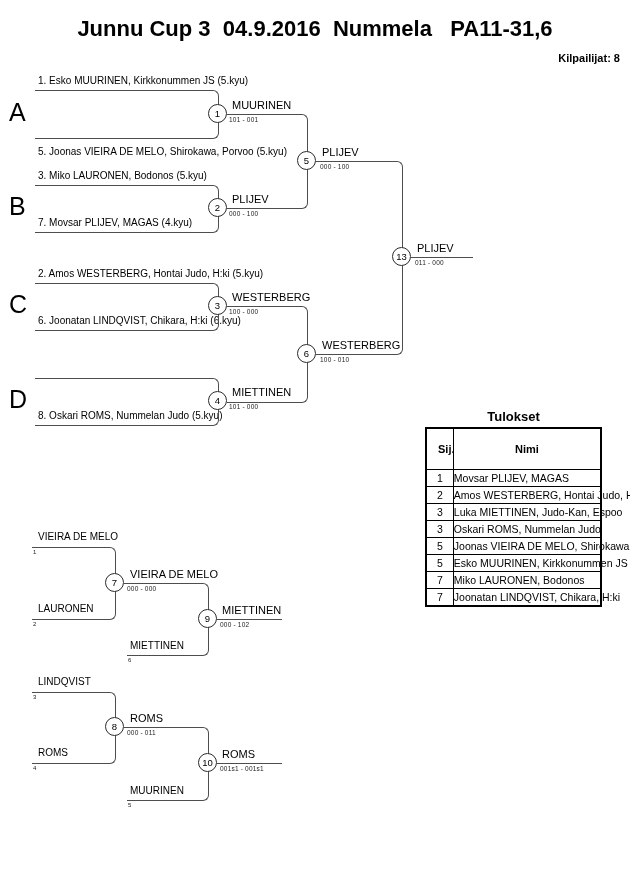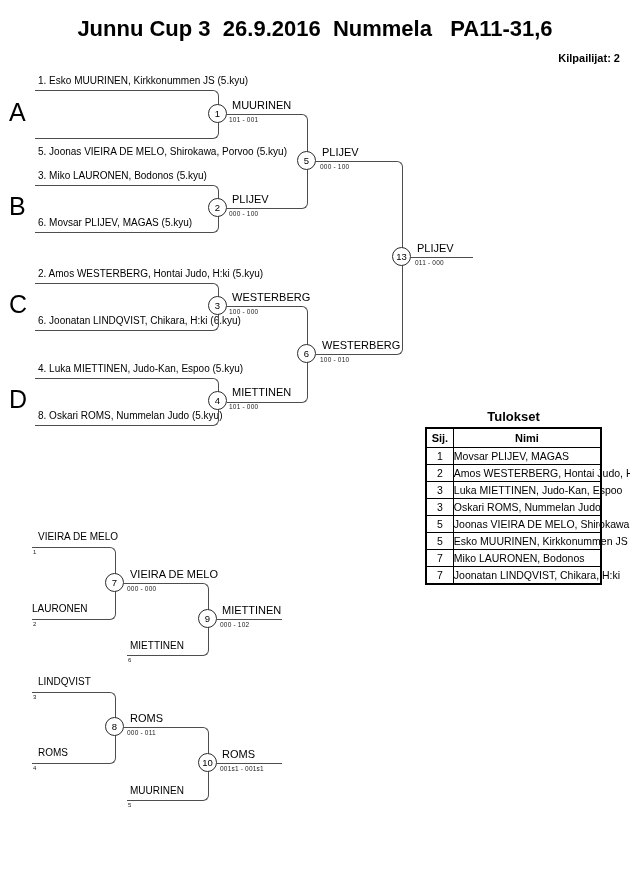--- a/index.html
+++ b/index.html
@@ -13,48 +13,48 @@
   .wlabel{font-size:11px;white-space:nowrap;background:transparent;}
   .score{font-size:6.5px;white-space:nowrap;color:#222;letter-spacing:0.2px;}
   .seed{font-size:6px;color:#222;}
   .elbow-down{border-top:1px solid #4d4d4d;border-right:1px solid #4d4d4d;border-top-right-radius:6px;}
   .elbow-up{border-bottom:1px solid #4d4d4d;border-right:1px solid #4d4d4d;border-bottom-right-radius:6px;}
   .hline{border-top:1px solid #4d4d4d;}
   .circle{width:17px;height:17px;border:1.5px solid #2b2b2b;border-radius:50%;background:#fff;
           display:flex;align-items:center;justify-content:center;font-size:9.5px;z-index:5;}
   .results-title{font-size:13px;font-weight:bold;text-align:center;width:177px;}
   table.results{border-collapse:collapse;table-layout:fixed;width:177px;border:2px solid #000;}
-  table.results th{border:1px solid #000;font-size:11px;font-weight:bold;height:18px;text-align:center;padding:0;}
+  table.results th{border:1px solid #000;font-size:11px;font-weight:bold;height:18px;text-align:center;padding:11px;}
   table.results td{border:1px solid #000;font-size:10.5px;height:16px;padding:0;}
   td.sij{text-align:center;}
   td.nimi{padding-left:4px;white-space:nowrap;overflow:visible;}
 </style>
 </head>
 <body>
 
 <div class="page">
 
-  <div class="abs title">Junnu Cup 3  26.9.2016  Nummela   PA11-31,6</div>
-  <div class="abs competitors">Kilpailijat: 2</div>
+  <div class="abs title">Junnu Cup 3  04.9.2016  Nummela   PA11-31,6</div>
+  <div class="abs competitors">Kilpailijat: 8</div>
 
   <div class="abs pool-letter" style="left:9px;top:100px;">A</div>
   <div class="abs pname" style="left:38px;top:75px;">1. Esko MUURINEN, Kirkkonummen JS (5.kyu)</div>
   <div class="abs pname" style="left:38px;top:122px;margin-top:24px;">5. Joonas VIEIRA DE MELO, Shirokawa, Porvoo (5.kyu)</div>
   <div class="abs elbow-down" style="left:35px;top:90px;width:183px;height:24px;"></div>
   <div class="abs elbow-up" style="left:35px;top:114px;width:183px;height:24px;"></div>
   <div class="abs elbow-down" style="left:227px;top:114px;width:80px;height:47px;"></div>
   <div class="abs wlabel" style="left:232px;top:99px;">MUURINEN</div>
   <div class="abs score" style="left:229px;top:116px;">101 - 001</div>
   <div class="abs circle" style="left:208px;top:104px;">
       <span>1</span>
     </div>
 
   <div class="abs pool-letter" style="left:9px;top:194px;">B</div>
   <div class="abs pname" style="left:38px;top:170px;">3. Miko LAURONEN, Bodonos (5.kyu)</div>
-  <div class="abs pname" style="left:38px;top:217px;">6. Movsar PLIJEV, MAGAS (5.kyu)</div>
+  <div class="abs pname" style="left:38px;top:217px;">7. Movsar PLIJEV, MAGAS (4.kyu)</div>
   <div class="abs elbow-down" style="left:35px;top:185px;width:183px;height:23px;"></div>
   <div class="abs elbow-up" style="left:35px;top:208px;width:183px;height:24px;"></div>
   <div class="abs elbow-up" style="left:227px;top:161px;width:80px;height:47px;"></div>
   <div class="abs wlabel" style="left:232px;top:193px;">PLIJEV</div>
   <div class="abs score" style="left:229px;top:210px;">000 - 100</div>
   <div class="abs circle" style="left:208px;top:198px;">
       <span>2</span>
     </div>
 
   <div class="abs elbow-down" style="left:316px;top:161px;width:86px;height:96px;"></div>
@@ -70,21 +70,20 @@
   <div class="abs elbow-down" style="left:35px;top:283px;width:183px;height:23px;"></div>
   <div class="abs elbow-up" style="left:35px;top:306px;width:183px;height:24px;"></div>
   <div class="abs elbow-down" style="left:227px;top:306px;width:80px;height:48px;"></div>
   <div class="abs wlabel" style="left:232px;top:291px;">WESTERBERG</div>
   <div class="abs score" style="left:229px;top:308px;">100 - 000</div>
   <div class="abs circle" style="left:208px;top:296px;">
       <span>3</span>
     </div>
 
   <div class="abs pool-letter" style="left:9px;top:387px;">D</div>
-  <div class="abs pname" style="left:38px;top:363px;">4. Luka MIETTINEN, Judo-Kan, Espoo (5.kyu)</div>
   <div class="abs pname" style="left:38px;top:410px;">8. Oskari ROMS, Nummelan Judo (5.kyu)</div>
   <div class="abs elbow-down" style="left:35px;top:378px;width:183px;height:23px;"></div>
   <div class="abs elbow-up" style="left:35px;top:401px;width:183px;height:24px;"></div>
   <div class="abs elbow-up" style="left:227px;top:354px;width:80px;height:48px;"></div>
   <div class="abs wlabel" style="left:232px;top:386px;">MIETTINEN</div>
   <div class="abs score" style="left:229px;top:403px;">101 - 000</div>
   <div class="abs circle" style="left:208px;top:391px;">
       <span>4</span>
     </div>
 
@@ -144,21 +143,21 @@
     <tr>
           <td class="sij">7</td>
           <td class="nimi">Joonatan LINDQVIST, Chikara, H:ki</td>
         </tr>
   </tbody>
     </table>
 
   <div class="abs pname" style="left:38px;top:531px;">VIEIRA DE MELO</div>
   <div class="abs elbow-down" style="left:32px;top:547px;width:83px;height:36px;"></div>
   <div class="abs seed" style="left:33px;top:549px;">1</div>
-  <div class="abs pname" style="left:32px;top:603px;">LAURONEN</div>
+  <div class="abs pname" style="left:38px;top:603px;">LAURONEN</div>
   <div class="abs elbow-up" style="left:32px;top:583px;width:83px;height:36px;"></div>
   <div class="abs seed" style="left:33px;top:621px;">2</div>
   <div class="abs elbow-down" style="left:124px;top:583px;width:84px;height:36px;"></div>
   <div class="abs wlabel" style="left:130px;top:568px;">VIEIRA DE MELO</div>
   <div class="abs score" style="left:127px;top:585px;">000 - 000</div>
   <div class="abs circle" style="left:105px;top:573px;">
       <span>7</span>
     </div>
   <div class="abs pname" style="left:130px;top:640px;">MIETTINEN</div>
   <div class="abs elbow-up" style="left:127px;top:619px;width:81px;height:36px;"></div>

